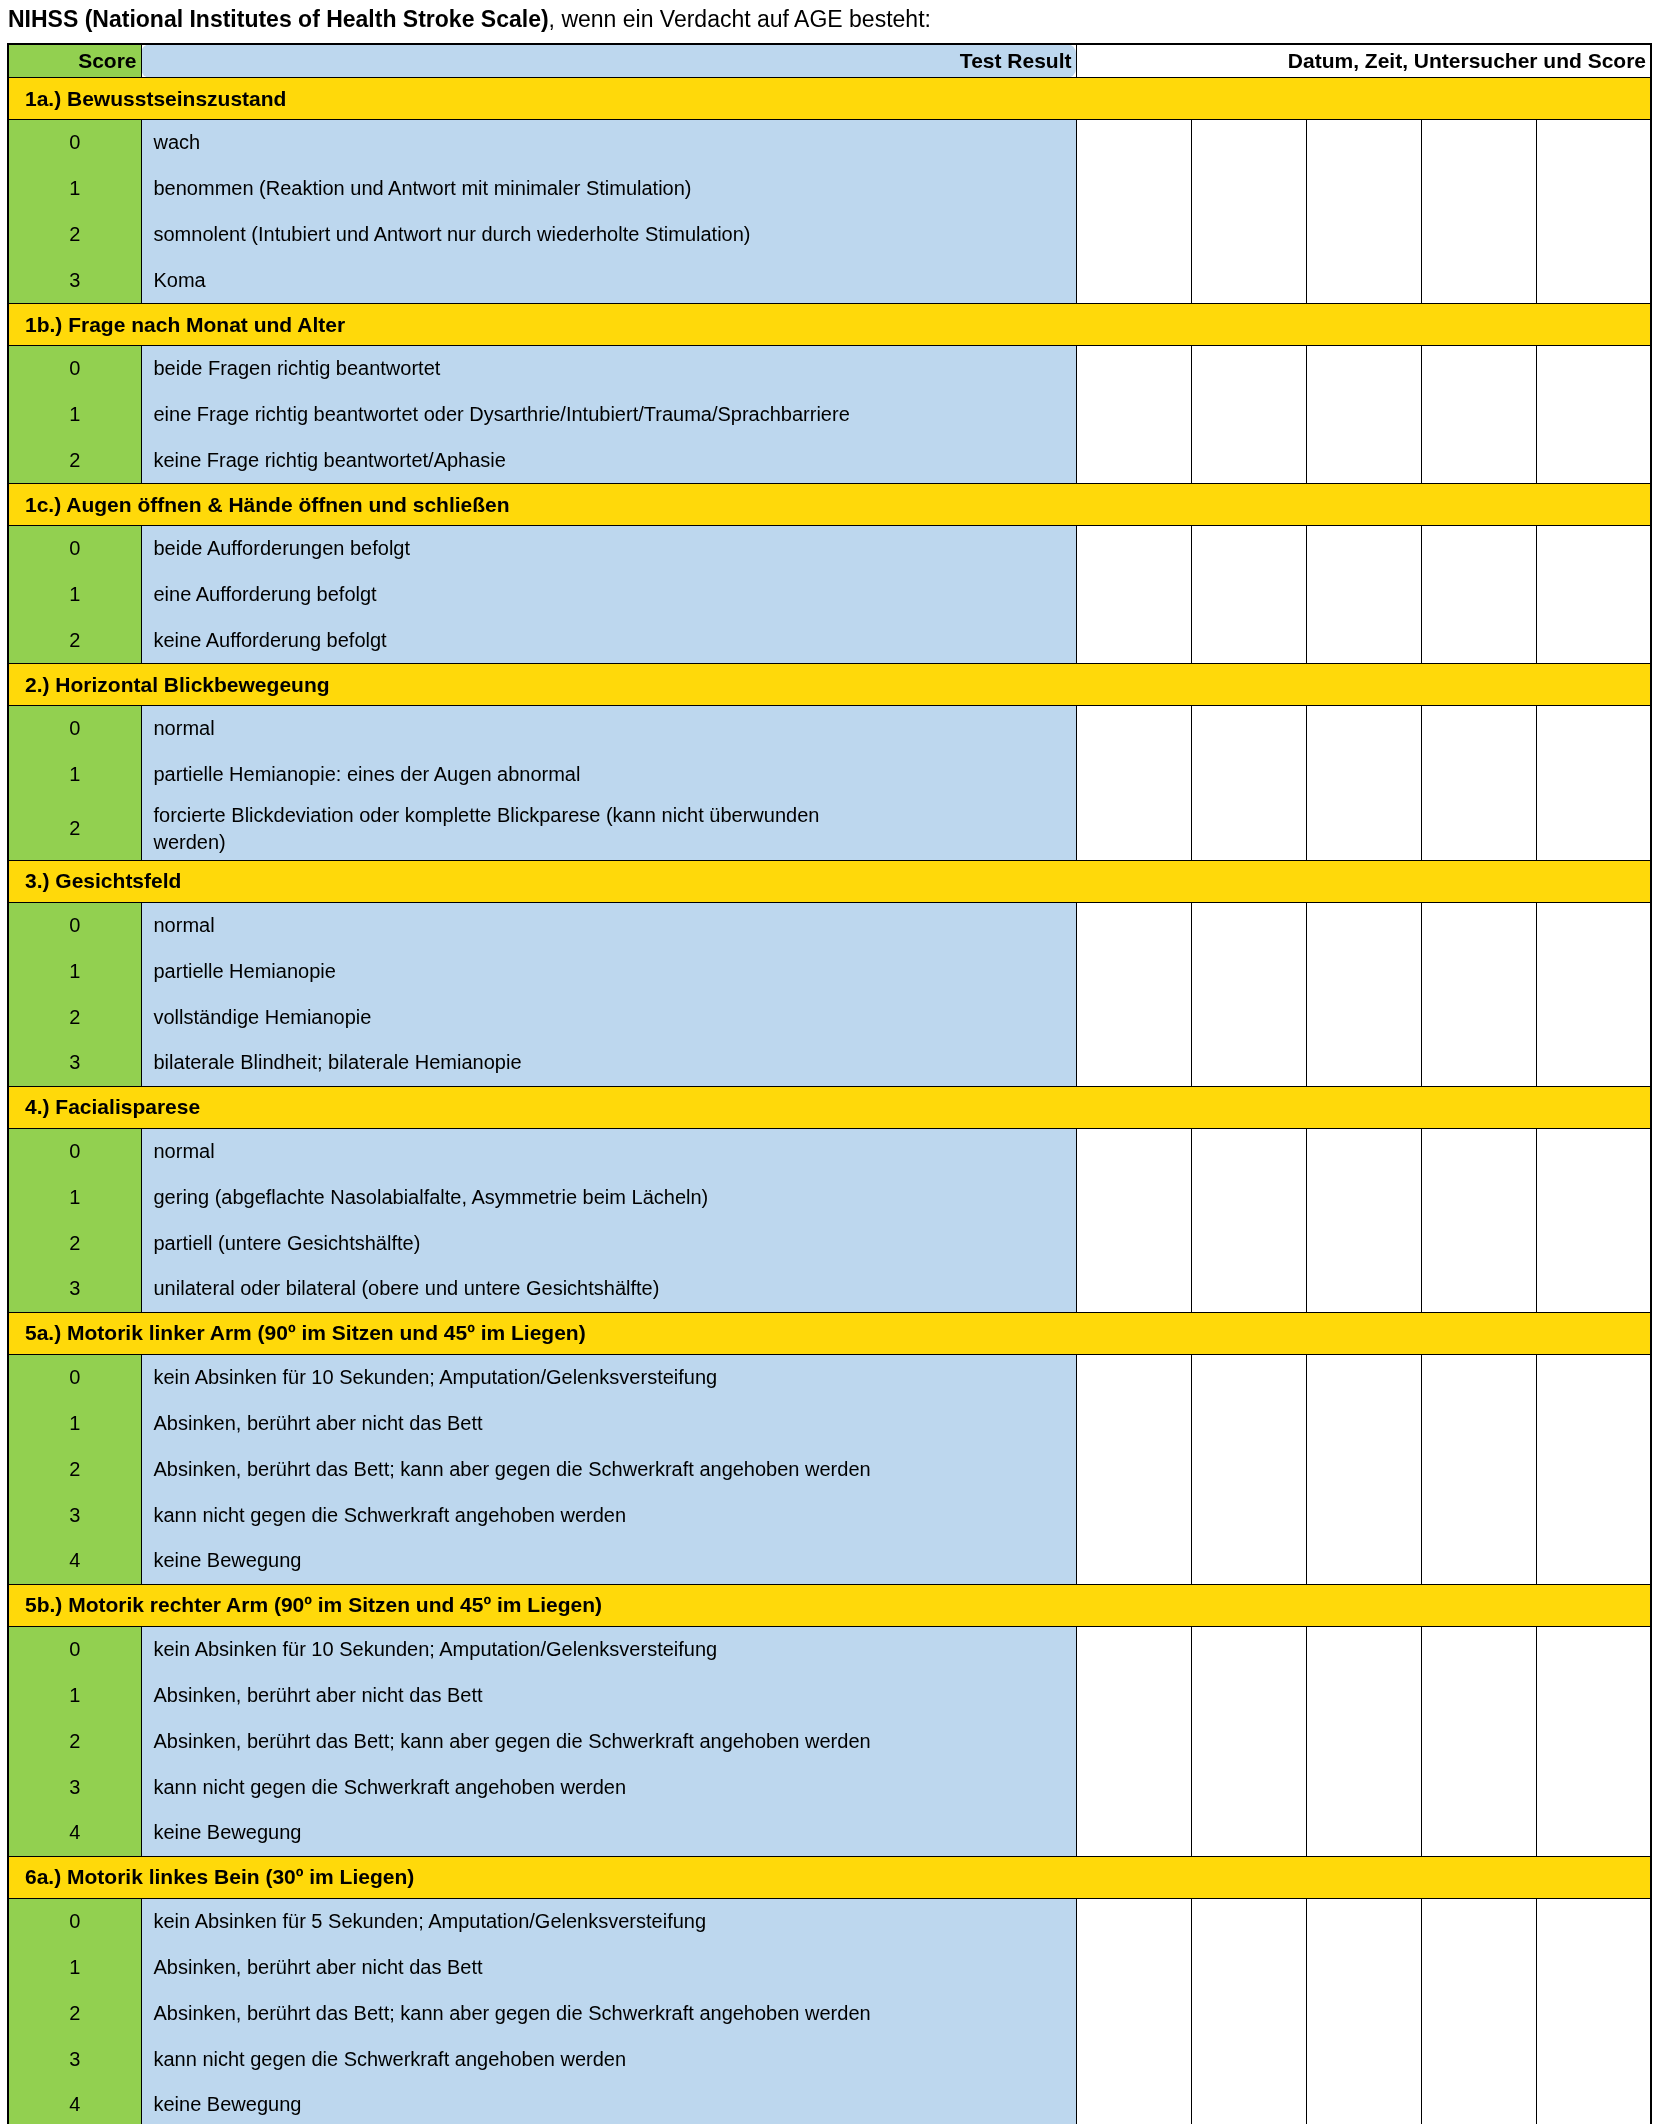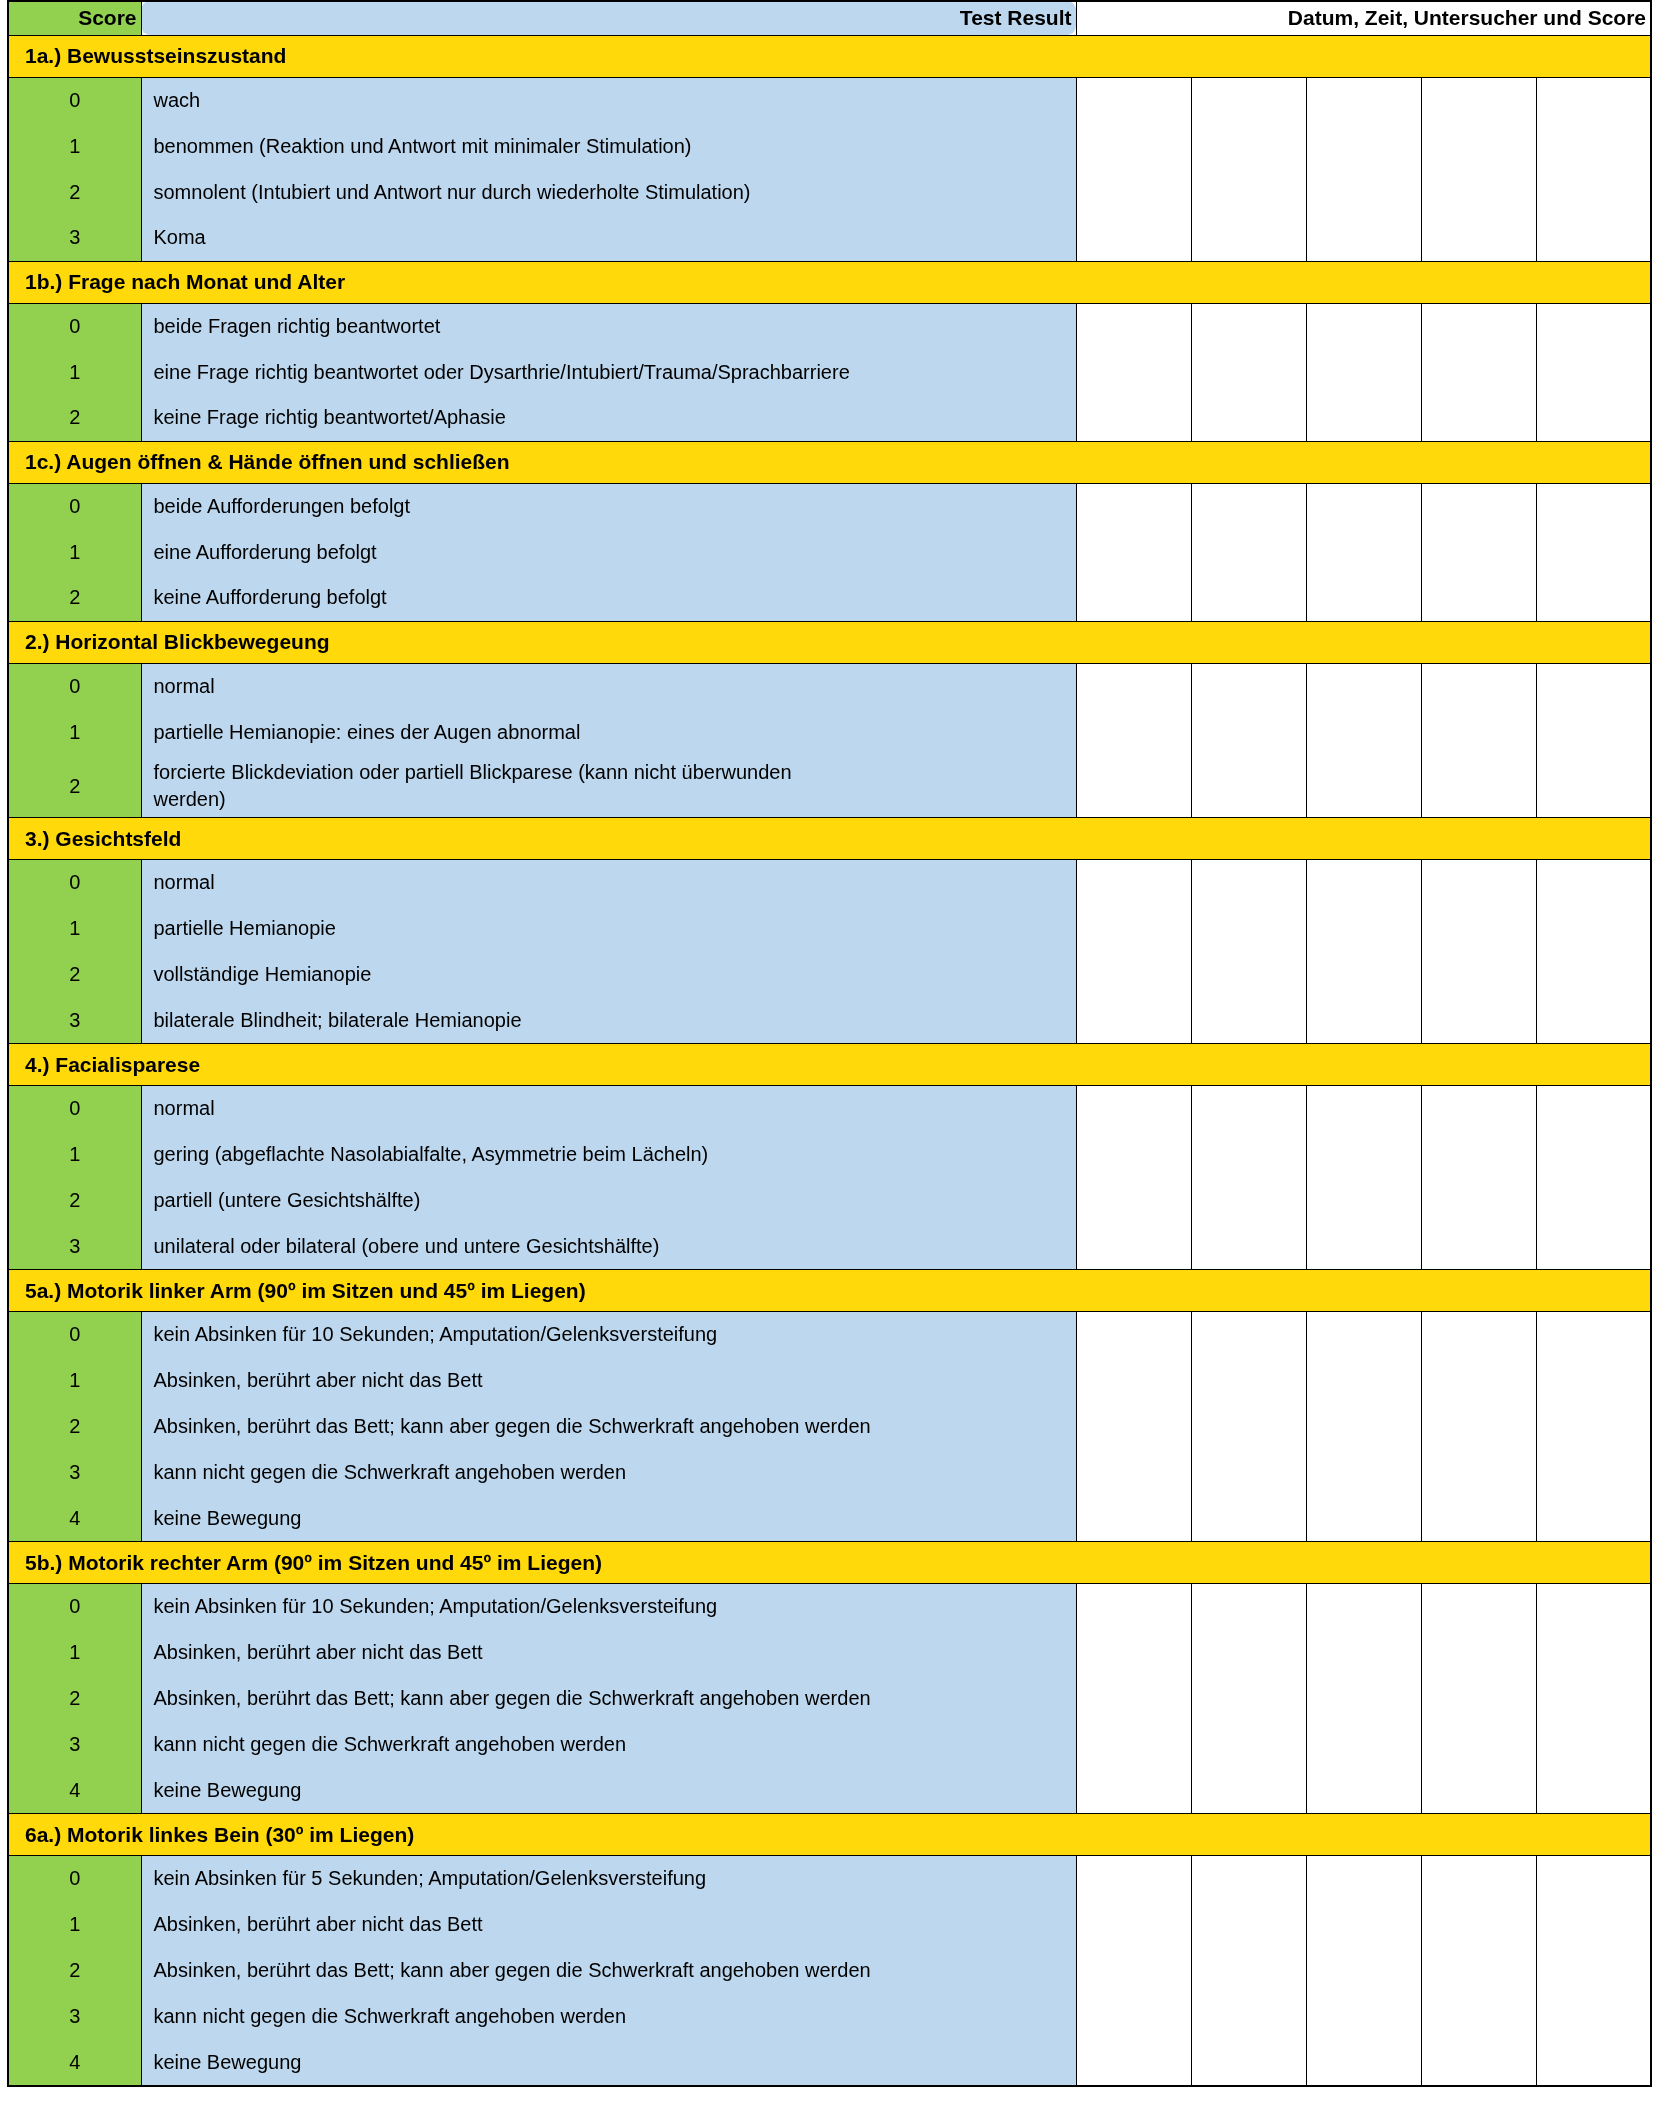--- a/index.html
+++ b/index.html
@@ -84,20 +84,23 @@
   td.blank-cell {
     background: #ffffff;
     border: 1px solid #000;
   }
 </style>
 </head>
 <body>
 
 <div class="page">
 
+  <div class="doc-title">
+    <span class="bold">NIHSS (National Institutes of Health Stroke Scale)</span><span>, wenn ein Verdacht auf AGE besteht:</span>
+  </div>
 
   <table class="nihss">
     <colgroup>
       <col class="c-score">
       <col class="c-text">
       <col class="c-blank">
         <col class="c-blank">
         <col class="c-blank">
         <col class="c-blank">
         <col class="c-blank">
@@ -185,21 +188,21 @@
           <td class="blank-cell" rowspan="3"></td>
           <td class="blank-cell" rowspan="3"></td>
           <td class="blank-cell" rowspan="3"></td>
         </tr>
         <tr class="option-row">
           <td class="score-cell">1</td>
           <td class="text-cell">partielle Hemianopie: eines der Augen abnormal</td>
         </tr>
         <tr class="option-row">
           <td class="score-cell">2</td>
-          <td class="text-cell">forcierte Blickdeviation oder partiell Blickparese (kann nicht überwunden
+          <td class="text-cell">forcierte Blickdeviation oder komplette Blickparese (kann nicht überwunden
 werden)</td>
         </tr>
         <tr class="section-row">
           <td colspan="7">3.) Gesichtsfeld</td>
         </tr>
         <tr class="option-row">
           <td class="score-cell">0</td>
           <td class="text-cell">normal</td>
           <td class="blank-cell" rowspan="4"></td>
           <td class="blank-cell" rowspan="4"></td>

